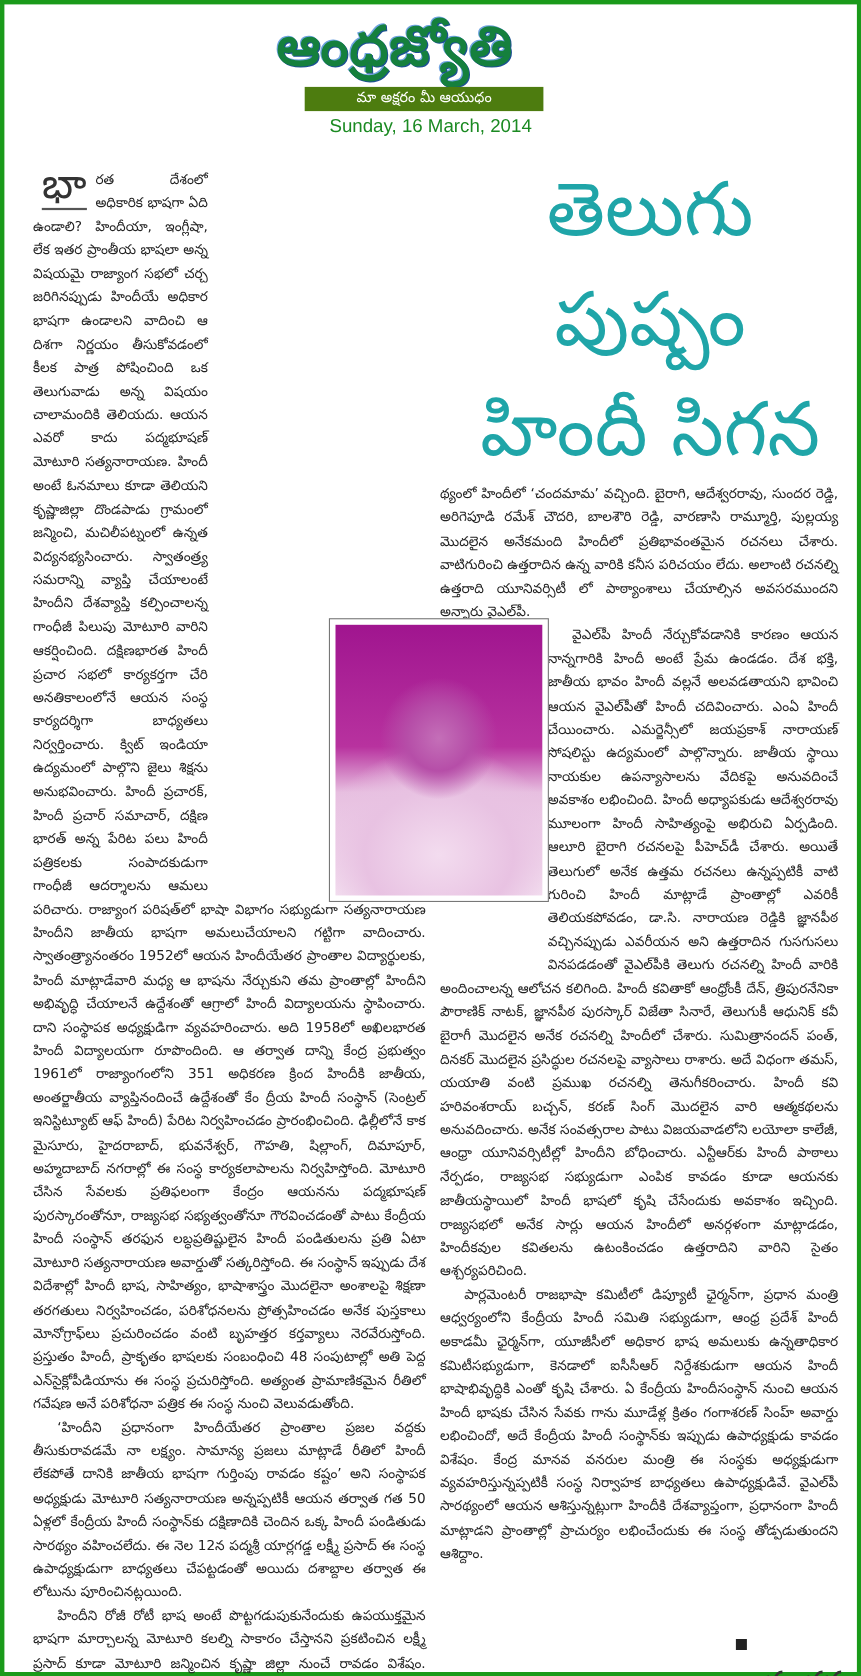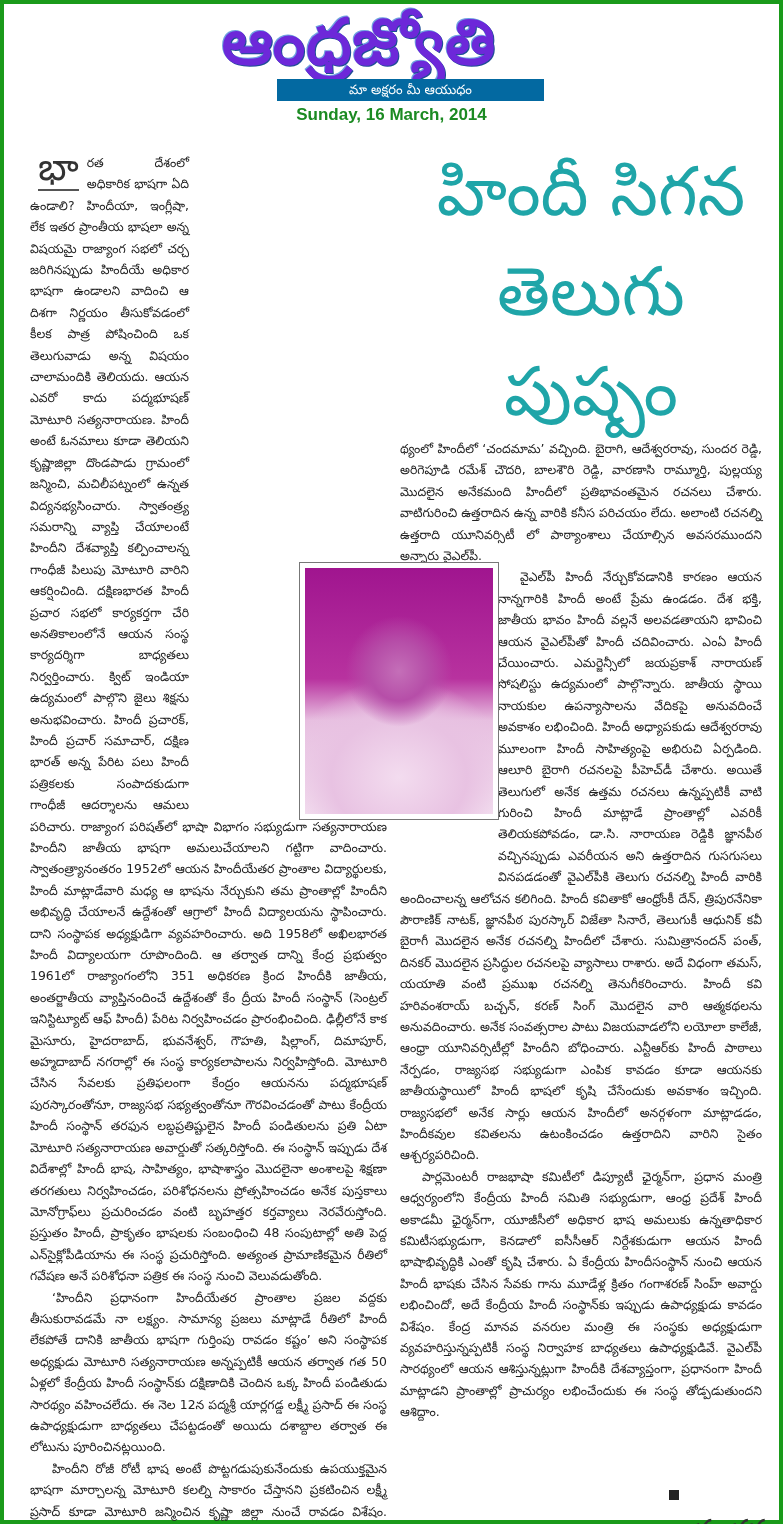--- a/index.html
+++ b/index.html
@@ -5,31 +5,31 @@
   html, body { margin: 0; padding: 0; background: #ffffff; }
   body { width: 783px; height: 1524px; position: relative; overflow: hidden; }
   .frame {
     position: absolute; left: 0; top: 0; width: 783px; height: 1524px;
     box-sizing: border-box; border: 4px solid #1a9a1a; background: #fff;
   }
   .masthead { position: absolute; left: 0; top: 0; width: 775px; height: 128px; }
   .logo {
     position: absolute; left: 180px; top: 4px; width: 350px; height: 68px;
     text-align: center; font-family: "DejaVu Sans", sans-serif; font-weight: bold;
-    font-size: 64px; line-height: 68px; color: #6d28d9; letter-spacing: 1px;
+    font-size: 50px; line-height: 68px; color: #15803d; letter-spacing: 1px;
     text-shadow: 1px 1px 0 #1d4f95, -1px -1px 0 #6fa3e0;
   }
   .tagline {
-    position: absolute; left: 273px; top: 75px; width: 267px; height: 22px;
-    background: #0369a1; color: #fff; text-align: center;
+    position: absolute; left: 273px; top: 75px; width: 217px; height: 22px;
+    background: #4d7c0f; color: #fff; text-align: center;
     font-family: "DejaVu Sans", sans-serif; font-size: 13px; line-height: 22px;
   }
   .dateline {
     position: absolute; left: 0; top: 100px; width: 775px; text-align: center;
-    font-family: "Liberation Sans", sans-serif; font-weight: bold; font-size: 17px;
+    font-family: "Liberation Sans", sans-serif; font-weight: normal; font-size: 17px;
     color: #1b8a22; line-height: 22px;
   }
   .col {
     position: absolute; font-family: "DejaVu Sans", sans-serif; color: #222;
     font-size: 12.4px; line-height: 21.4px; text-align: justify;
   }
   .col p { margin: 0; }
   .left-col { left: 26px; top: 148px; width: 357px; }
   .right-col { left: 396px; top: 434px; width: 362px; }
   .indent { text-indent: 22px; }
@@ -66,22 +66,22 @@
 
 <div class="frame">
 
   <div class="masthead">
     <div class="logo">ఆంధ్రజ్యోతి</div>
     <div class="tagline">మా అక్షరం మీ ఆయుధం</div>
     <div class="dateline">Sunday, 16 March, 2014</div>
   </div>
 
   <div class="headline">
+    <div>తెలుగు పుష్పం</div>
     <div>హిందీ సిగన</div>
-    <div>తెలుగు పుష్పం</div>
   </div>
 
   <div class="col left-col">
     <p>
       <span class="dropcap">భా</span>
       <span class="float-photo-left" style="margin-top:392px;"></span>
       <span>రత దేశంలో అధికారిక భాషగా ఏది ఉండాలి? హిందీయా, ఇంగ్లీషా, లేక ఇతర ప్రాంతీయ భాషలా అన్న విషయమై రాజ్యాంగ సభలో చర్చ జరిగినప్పుడు హిందీయే అధికార భాషగా ఉండాలని వాదించి ఆ దిశగా నిర్ణయం తీసుకోవడంలో కీలక పాత్ర పోషించింది ఒక తెలుగువాడు అన్న విషయం చాలామందికి తెలియదు. ఆయన ఎవరో కాదు పద్మభూషణ్ మోటూరి సత్యనారాయణ. హిందీ అంటే ఓనమాలు కూడా తెలియని కృష్ణాజిల్లా దొండపాడు గ్రామంలో జన్మించి, మచిలీపట్నంలో ఉన్నత విద్యనభ్యసించారు. స్వాతంత్ర్య సమరాన్ని వ్యాప్తి చేయాలంటే హిందీని దేశవ్యాప్తి కల్పించాలన్న గాంధీజీ పిలుపు మోటూరి వారిని ఆకర్షించింది. దక్షిణభారత హిందీ ప్రచార సభలో కార్యకర్తగా చేరి అనతికాలంలోనే ఆయన సంస్థ కార్యదర్శిగా బాధ్యతలు నిర్వర్తించారు. క్విట్ ఇండియా ఉద్యమంలో పాల్గొని జైలు శిక్షను అనుభవించారు. హిందీ ప్రచారక్, హిందీ ప్రచార్ సమాచార్, దక్షిణ భారత్ అన్న పేరిట పలు హిందీ పత్రికలకు సంపాదకుడుగా గాంధీజీ ఆదర్శాలను ఆమలు పరిచారు. రాజ్యాంగ పరిషత్‌లో భాషా విభాగం సభ్యుడుగా సత్యనారాయణ హిందీని జాతీయ భాషగా అమలుచేయాలని గట్టిగా వాదించారు. స్వాతంత్ర్యానంతరం 1952లో ఆయన హిందీయేతర ప్రాంతాల విద్యార్థులకు, హిందీ మాట్లాడేవారి మధ్య ఆ భాషను నేర్చుకుని తమ ప్రాంతాల్లో హిందీని అభివృద్ధి చేయాలనే ఉద్దేశంతో ఆగ్రాలో హిందీ విద్యాలయను స్థాపించారు. దాని సంస్థాపక అధ్యక్షుడిగా వ్యవహరించారు. అది 1958లో అఖిలభారత హిందీ విద్యాలయగా రూపొందింది. ఆ తర్వాత దాన్ని కేంద్ర ప్రభుత్వం 1961లో రాజ్యాంగంలోని 351 అధికరణ క్రింద హిందీకి జాతీయ, అంతర్జాతీయ వ్యాప్తినందించే ఉద్దేశంతో కేం ద్రీయ హిందీ సంస్థాన్ (సెంట్రల్ ఇనిస్టిట్యూట్ ఆఫ్ హిందీ) పేరిట నిర్వహించడం ప్రారంభించింది. ఢిల్లీలోనే కాక మైసూరు, హైదరాబాద్, భువనేశ్వర్, గౌహతి, షిల్లాంగ్, దిమాపూర్, అహ్మదాబాద్ నగరాల్లో ఈ సంస్థ కార్యకలాపాలను నిర్వహిస్తోంది. మోటూరి చేసిన సేవలకు ప్రతిఫలంగా కేంద్రం ఆయనను పద్మభూషణ్ పురస్కారంతోనూ, రాజ్యసభ సభ్యత్వంతోనూ గౌరవించడంతో పాటు కేంద్రీయ హిందీ సంస్థాన్ తరఫున లబ్ధప్రతిష్టులైన హిందీ పండితులను ప్రతి ఏటా మోటూరి సత్యనారాయణ అవార్డుతో సత్కరిస్తోంది. ఈ సంస్థాన్ ఇప్పుడు దేశ విదేశాల్లో హిందీ భాష, సాహిత్యం, భాషాశాస్త్రం మొదలైనా అంశాలపై శిక్షణా తరగతులు నిర్వహించడం, పరిశోధనలను ప్రోత్సహించడం అనేక పుస్తకాలు మోనోగ్రాఫ్‌లు ప్రచురించడం వంటి బృహత్తర కర్తవ్యాలు నెరవేరుస్తోంది. ప్రస్తుతం హిందీ, ప్రాకృతం భాషలకు సంబంధించి 48 సంపుటాల్లో అతి పెద్ద ఎన్‌సైక్లోపీడియాను ఈ సంస్థ ప్రచురిస్తోంది. అత్యంత ప్రామాణికమైన రీతిలో గవేషణ అనే పరిశోధనా పత్రిక ఈ సంస్థ నుంచి వెలువడుతోంది.</span>
     </p>
     <p class="indent">‘హిందీని ప్రధానంగా హిందీయేతర ప్రాంతాల ప్రజల వద్దకు తీసుకురావడమే నా లక్ష్యం. సామాన్య ప్రజలు మాట్లాడే రీతిలో హిందీ లేకపోతే దానికి జాతీయ భాషగా గుర్తింపు రావడం కష్టం’ అని సంస్థాపక అధ్యక్షుడు మోటూరి సత్యనారాయణ అన్నప్పటికీ ఆయన తర్వాత గత 50 ఏళ్లలో కేంద్రీయ హిందీ సంస్థాన్‌కు దక్షిణాదికి చెందిన ఒక్క హిందీ పండితుడు సారథ్యం వహించలేదు. ఈ నెల 12న పద్మశ్రీ యార్లగడ్డ లక్ష్మీ ప్రసాద్ ఈ సంస్థ ఉపాధ్యక్షుడుగా బాధ్యతలు చేపట్టడంతో అయిదు దశాబ్దాల తర్వాత ఈ లోటును పూరించినట్లయింది.</p>
     <p class="indent">హిందీని రోజీ రోటీ భాష అంటే పొట్టగడుపుకునేందుకు ఉపయుక్తమైన భాషగా మార్చాలన్న మోటూరి కలల్ని సాకారం చేస్తానని ప్రకటించిన లక్ష్మీ ప్రసాద్ కూడా మోటూరి జన్మించిన కృష్ణా జిల్లా నుంచే రావడం విశేషం. అయిదు దశాబ్దాల తర్వాత కూడా ఢిల్లీకి వచ్చిన దక్షిణాది వారు, ముఖ్యంగా సీమాంధ్రకు చెందిన అనేక మంది ఇక్కడి భాష అర్థం కాక అయోమయంతో దిక్కులు చూసే పరిస్థితి ఉండడమే వైఎల్‌పీ లాంటి వారు ఈ సంస్థ సారథ్యం చేపట్టాల్సిన అవసరాన్ని సూచిస్తున్నది. ప్రముఖ కవి ఆలూరి బైరాగి సార</p>

